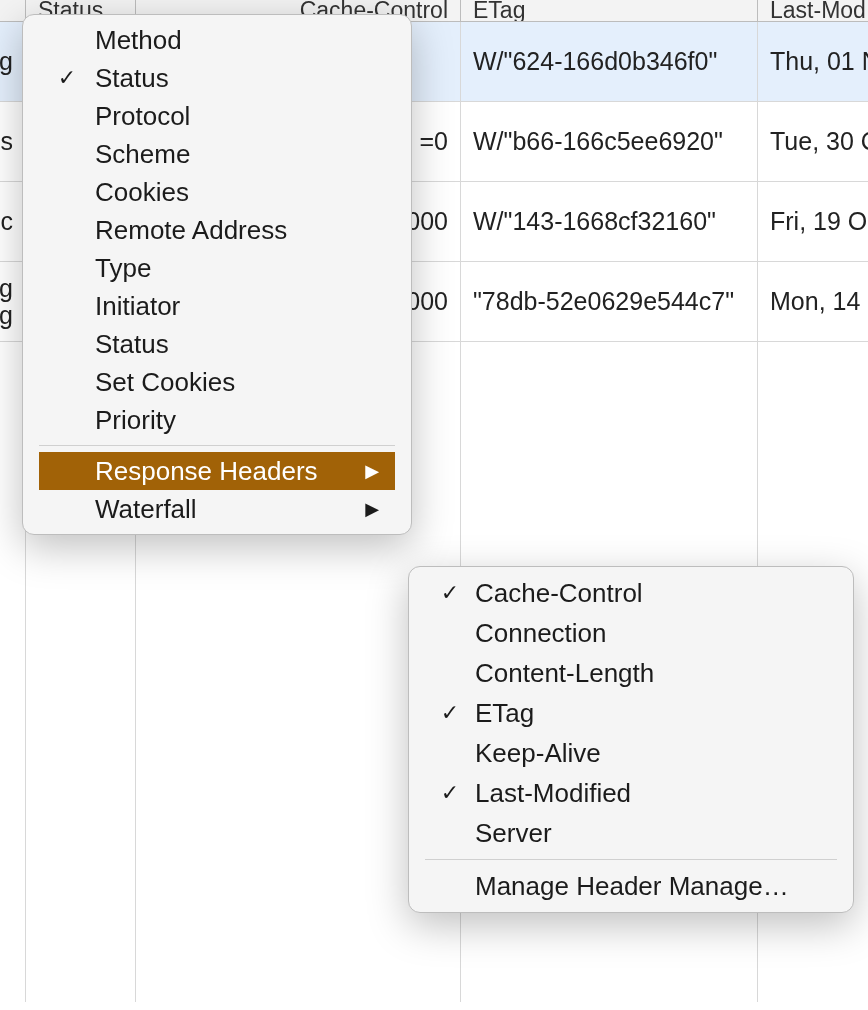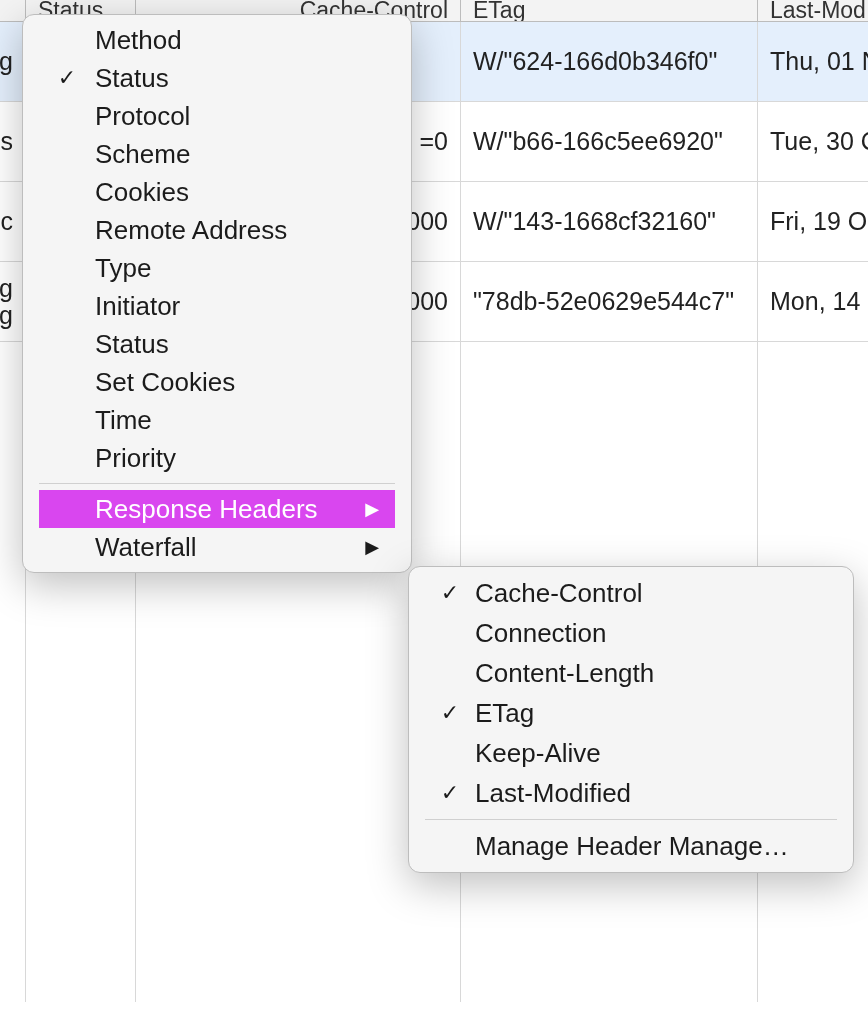--- a/index.html
+++ b/index.html
@@ -78,21 +78,21 @@
   }
   .menu-item .check {
     width: 56px;
     display: flex;
     justify-content: center;
     align-items: center;
     font-size: 22px;
     color: #1b1b1b;
   }
   .menu-item.highlight {
-    background: #d946ef;
+    background: #a16207;
     color: #fff;
     align-items: center;
   }
   .menu-item.highlight .check,
   .menu-item.highlight .arrow { color: #fff; }
   .menu-sep {
     height: 1px;
     background: #d0d0d0;
     margin: 6px 0;
   }
@@ -200,24 +200,20 @@
   <div class="menu-item">
       <span class="check"></span>
       <span>Status</span>
     </div>
   <div class="menu-item">
       <span class="check"></span>
       <span>Set Cookies</span>
     </div>
   <div class="menu-item">
       <span class="check"></span>
-      <span>Time</span>
-    </div>
-  <div class="menu-item">
-      <span class="check"></span>
       <span>Priority</span>
     </div>
 
   <div class="menu-sep"></div>
 
   <div class="menu-item highlight">
     <span class="check"></span>
     <span>Response Headers</span>
     <span class="arrow">▶</span>
   </div>
@@ -246,20 +242,24 @@
       <span>ETag</span>
     </div>
   <div class="menu-item">
       <span class="check"></span>
       <span>Keep-Alive</span>
     </div>
   <div class="menu-item">
       <span class="check">✓</span>
       <span>Last-Modified</span>
     </div>
+  <div class="menu-item">
+      <span class="check"></span>
+      <span>Server</span>
+    </div>
 
   <div class="menu-sep"></div>
 
   <div class="menu-item">
     <span class="check"></span>
     <span>Manage Header Manage…</span>
   </div>
 </div>
 
 </body></html>

